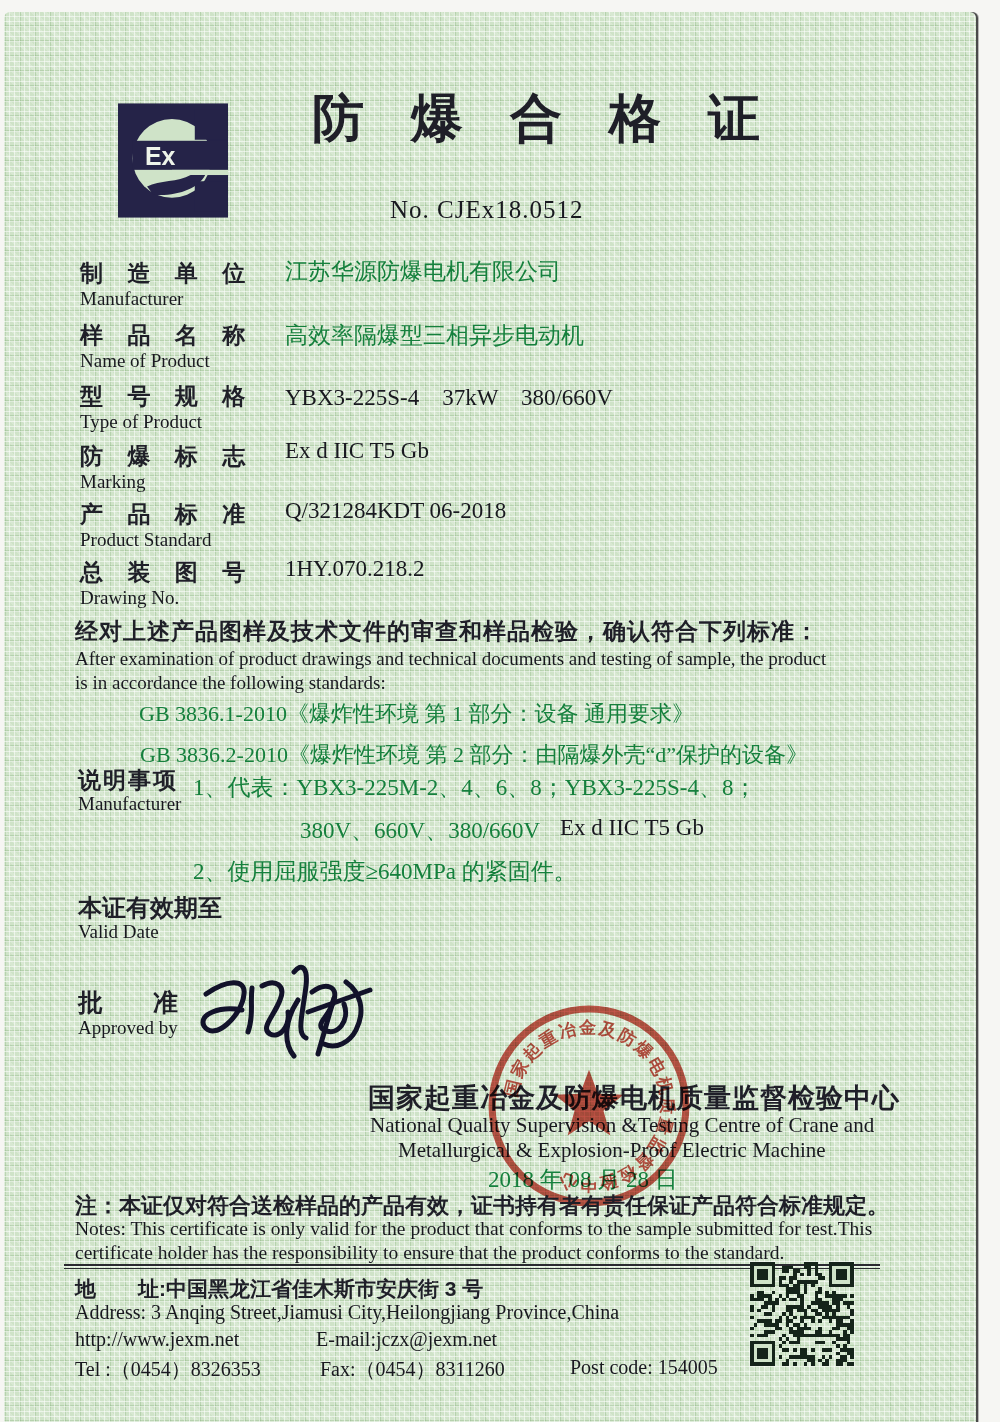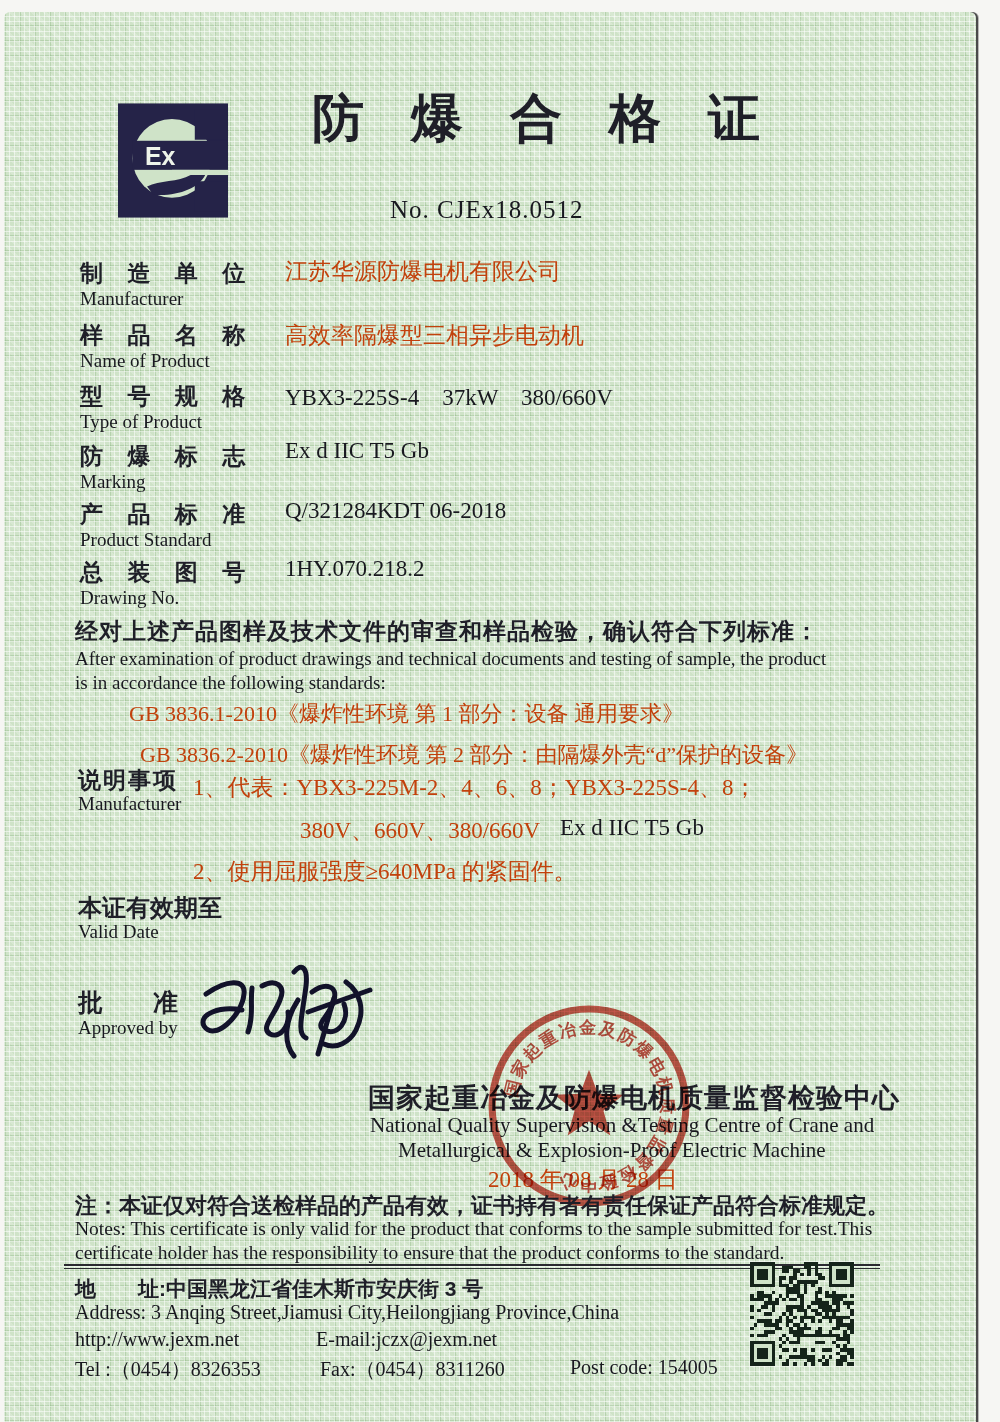--- a/index.html
+++ b/index.html
@@ -24,21 +24,21 @@
       repeating-linear-gradient(90deg, rgba(255,255,255,.55) 0 1px, rgba(0,0,0,0) 1px 5px),
       repeating-linear-gradient(0deg, rgba(122,170,110,.30) 0 2px, rgba(0,0,0,0) 2px 15px),
       repeating-linear-gradient(90deg, rgba(122,170,110,.30) 0 2px, rgba(0,0,0,0) 2px 15px),
       repeating-linear-gradient(45deg, rgba(255,255,255,.18) 0 3px, rgba(0,0,0,0) 3px 8px);
     border-radius:6px 6px 0 0;
     box-shadow:2px 0 0 #4a4a4a, 3px 0 0 rgba(0,0,0,.25);
   }
   .abs{position:absolute;}
   
   .cn-b{font-family:"Liberation Sans","DejaVu Sans",sans-serif;font-weight:700;color:var(--ink);}
-  .cn-r{font-family:"Liberation Serif","DejaVu Serif",serif;color:#c2410c;}
+  .cn-r{font-family:"Liberation Serif","DejaVu Serif",serif;color:#15803d;}
   .en-s{font-family:"Liberation Serif","DejaVu Serif",serif;color:#18181f;}
   .title-cn{font-size:52px;letter-spacing:47px;white-space:nowrap;}
   .title-en{font-size:28px;font-weight:600;letter-spacing:2px;white-space:nowrap;}
   .cert-no{font-size:25px;letter-spacing:1px;white-space:nowrap;}
   .flabel{font-size:23px;letter-spacing:9px;white-space:nowrap;}
   .flabel-en{font-size:19px;white-space:nowrap;}
   .fvalue{font-size:23px;white-space:nowrap;}
   .fvalue-sm{font-size:18px;white-space:nowrap;}
   .stmt-cn{font-size:23px;letter-spacing:1px;white-space:nowrap;}
   .stmt-en{font-size:19px;white-space:nowrap;}
@@ -88,21 +88,21 @@
   <div class="abs en-s flabel-en" style="left:80px;top:529px;">Product Standard</div>
   <div class="abs en-s fvalue" style="left:285px;top:498px;">Q/321284KDT 06-2018</div>
 
   <div class="abs cn-b flabel" style="left:80px;top:557px;">总 装 图 号</div>
   <div class="abs en-s flabel-en" style="left:80px;top:587px;">Drawing No.</div>
   <div class="abs en-s fvalue" style="left:285px;top:556px;">1HY.070.218.2</div>
 
   <div class="abs cn-b stmt-cn" style="left:75px;top:616px;">经对上述产品图样及技术文件的审查和样品检验，确认符合下列标准：</div>
   <div class="abs en-s stmt-en" style="left:75px;top:648px;">After examination of product drawings and technical documents and testing of sample, the product</div>
   <div class="abs en-s stmt-en" style="left:75px;top:672px;">is in accordance the following standards:</div>
-  <div class="abs cn-r std" style="left:129px;top:699px;">GB 3836.1-2010《爆炸性环境 第 1 部分：设备 通用要求》</div>
+  <div class="abs cn-r std" style="left:139px;top:699px;">GB 3836.1-2010《爆炸性环境 第 1 部分：设备 通用要求》</div>
   <div class="abs cn-r std" style="left:140px;top:740px;text-align:center;">GB 3836.2-2010《爆炸性环境 第 2 部分：由隔爆外壳“d”保护的设备》</div>
 
   <div class="abs cn-b" style="left:78px;top:765px;font-size:23px;letter-spacing:2px;">说明事项</div>
   <div class="abs en-s flabel-en" style="left:78px;top:793px;">Manufacturer</div>
   <div class="abs cn-r fvalue" style="left:193px;top:772px;">1、代表：YBX3-225M-2、4、6、8；YBX3-225S-4、8；</div>
   <div class="abs cn-r fvalue" style="left:300px;top:815px;">380V、660V、380/660V</div>
   <div class="abs en-s fvalue" style="left:560px;top:815px;">Ex d IIC T5 Gb</div>
   <div class="abs cn-r fvalue" style="left:193px;top:856px;">2、使用屈服强度≥640MPa 的紧固件。</div>
 
   <div class="abs cn-b" style="left:78px;top:892px;font-size:24px;">本证有效期至</div>

